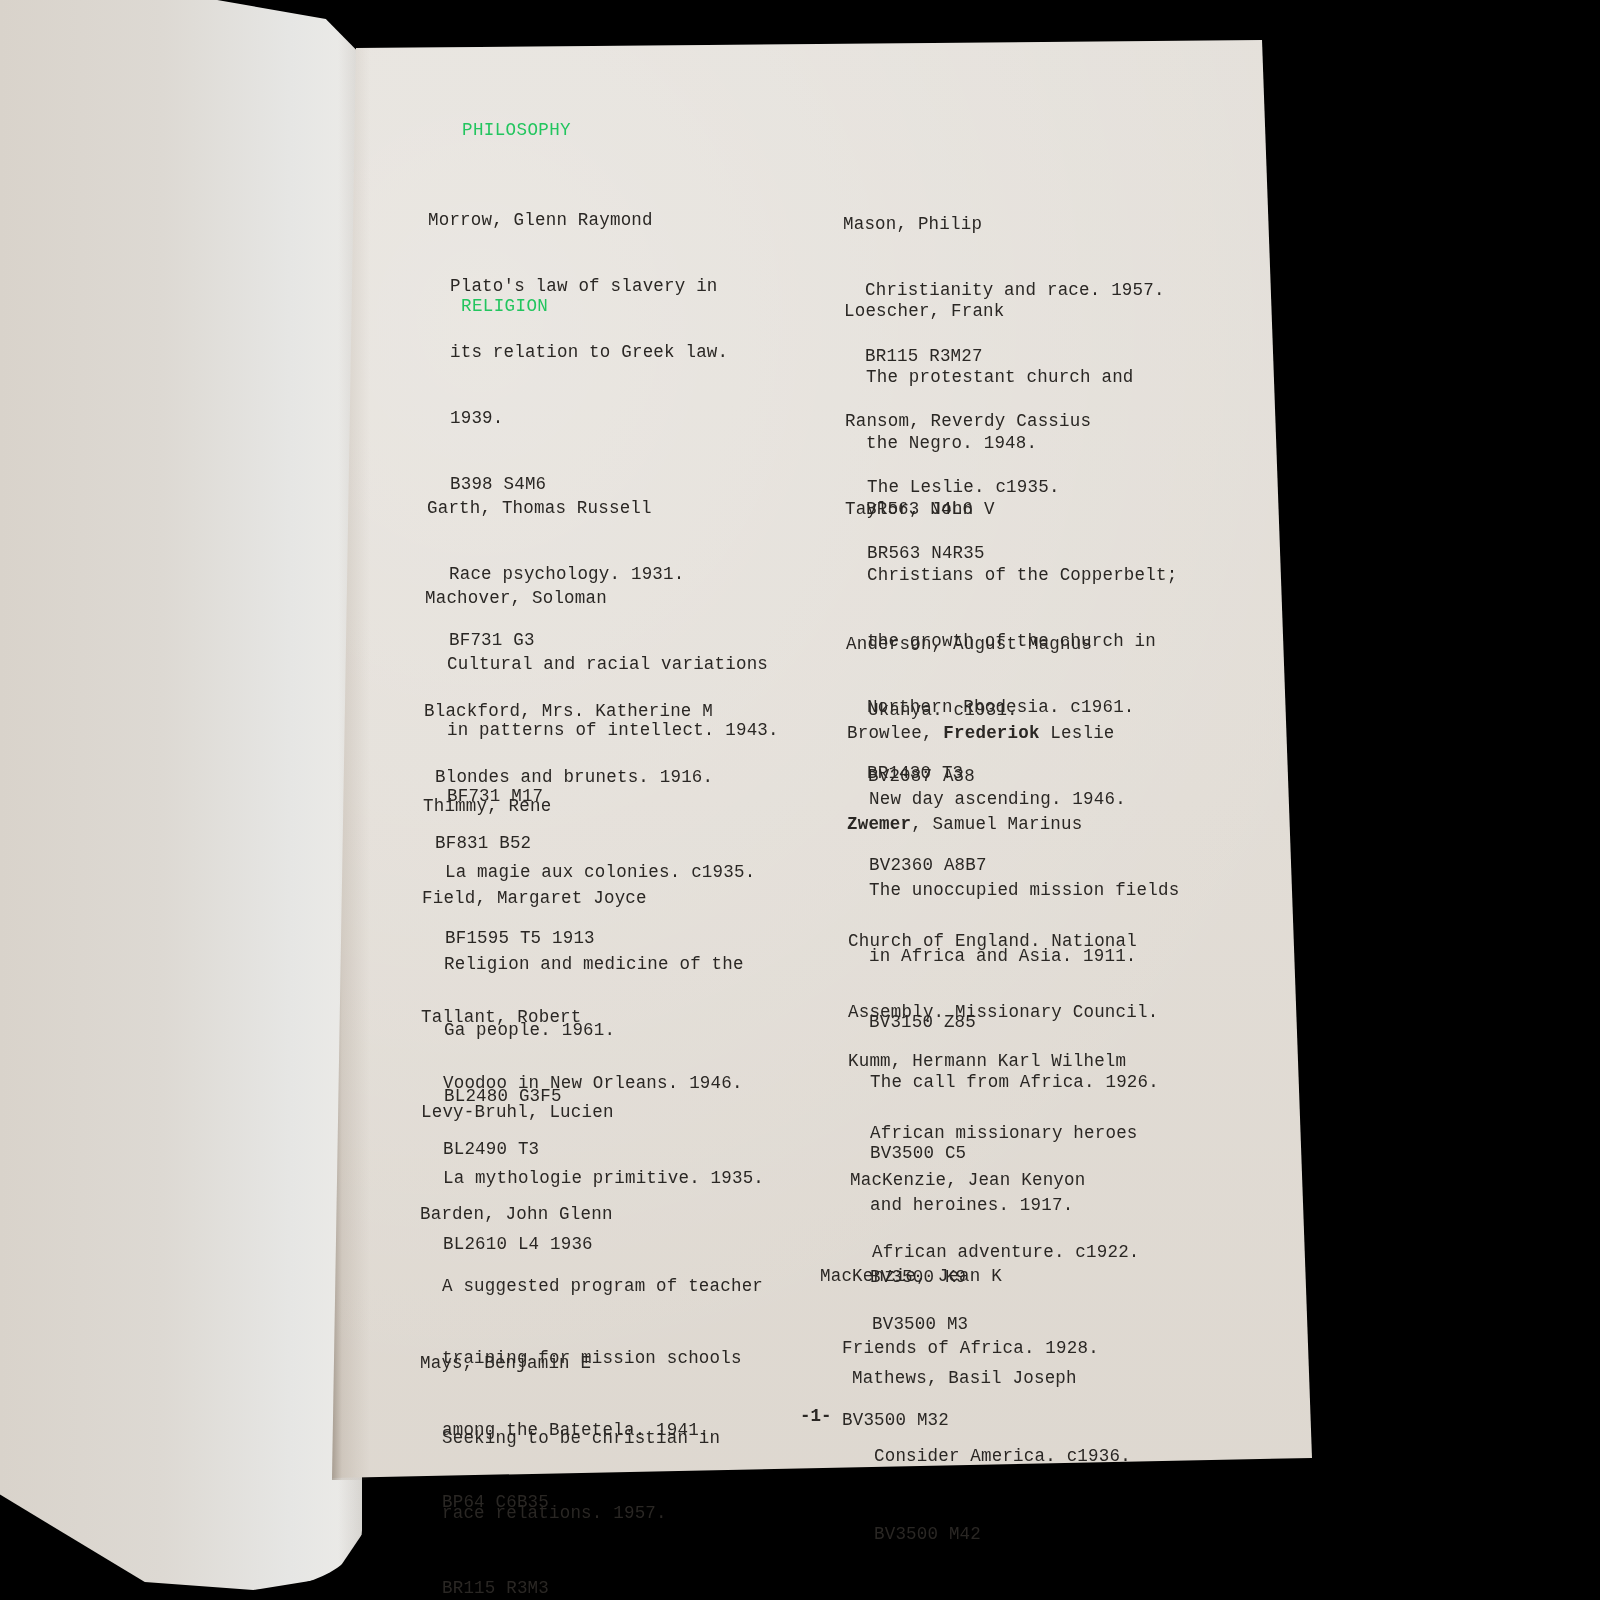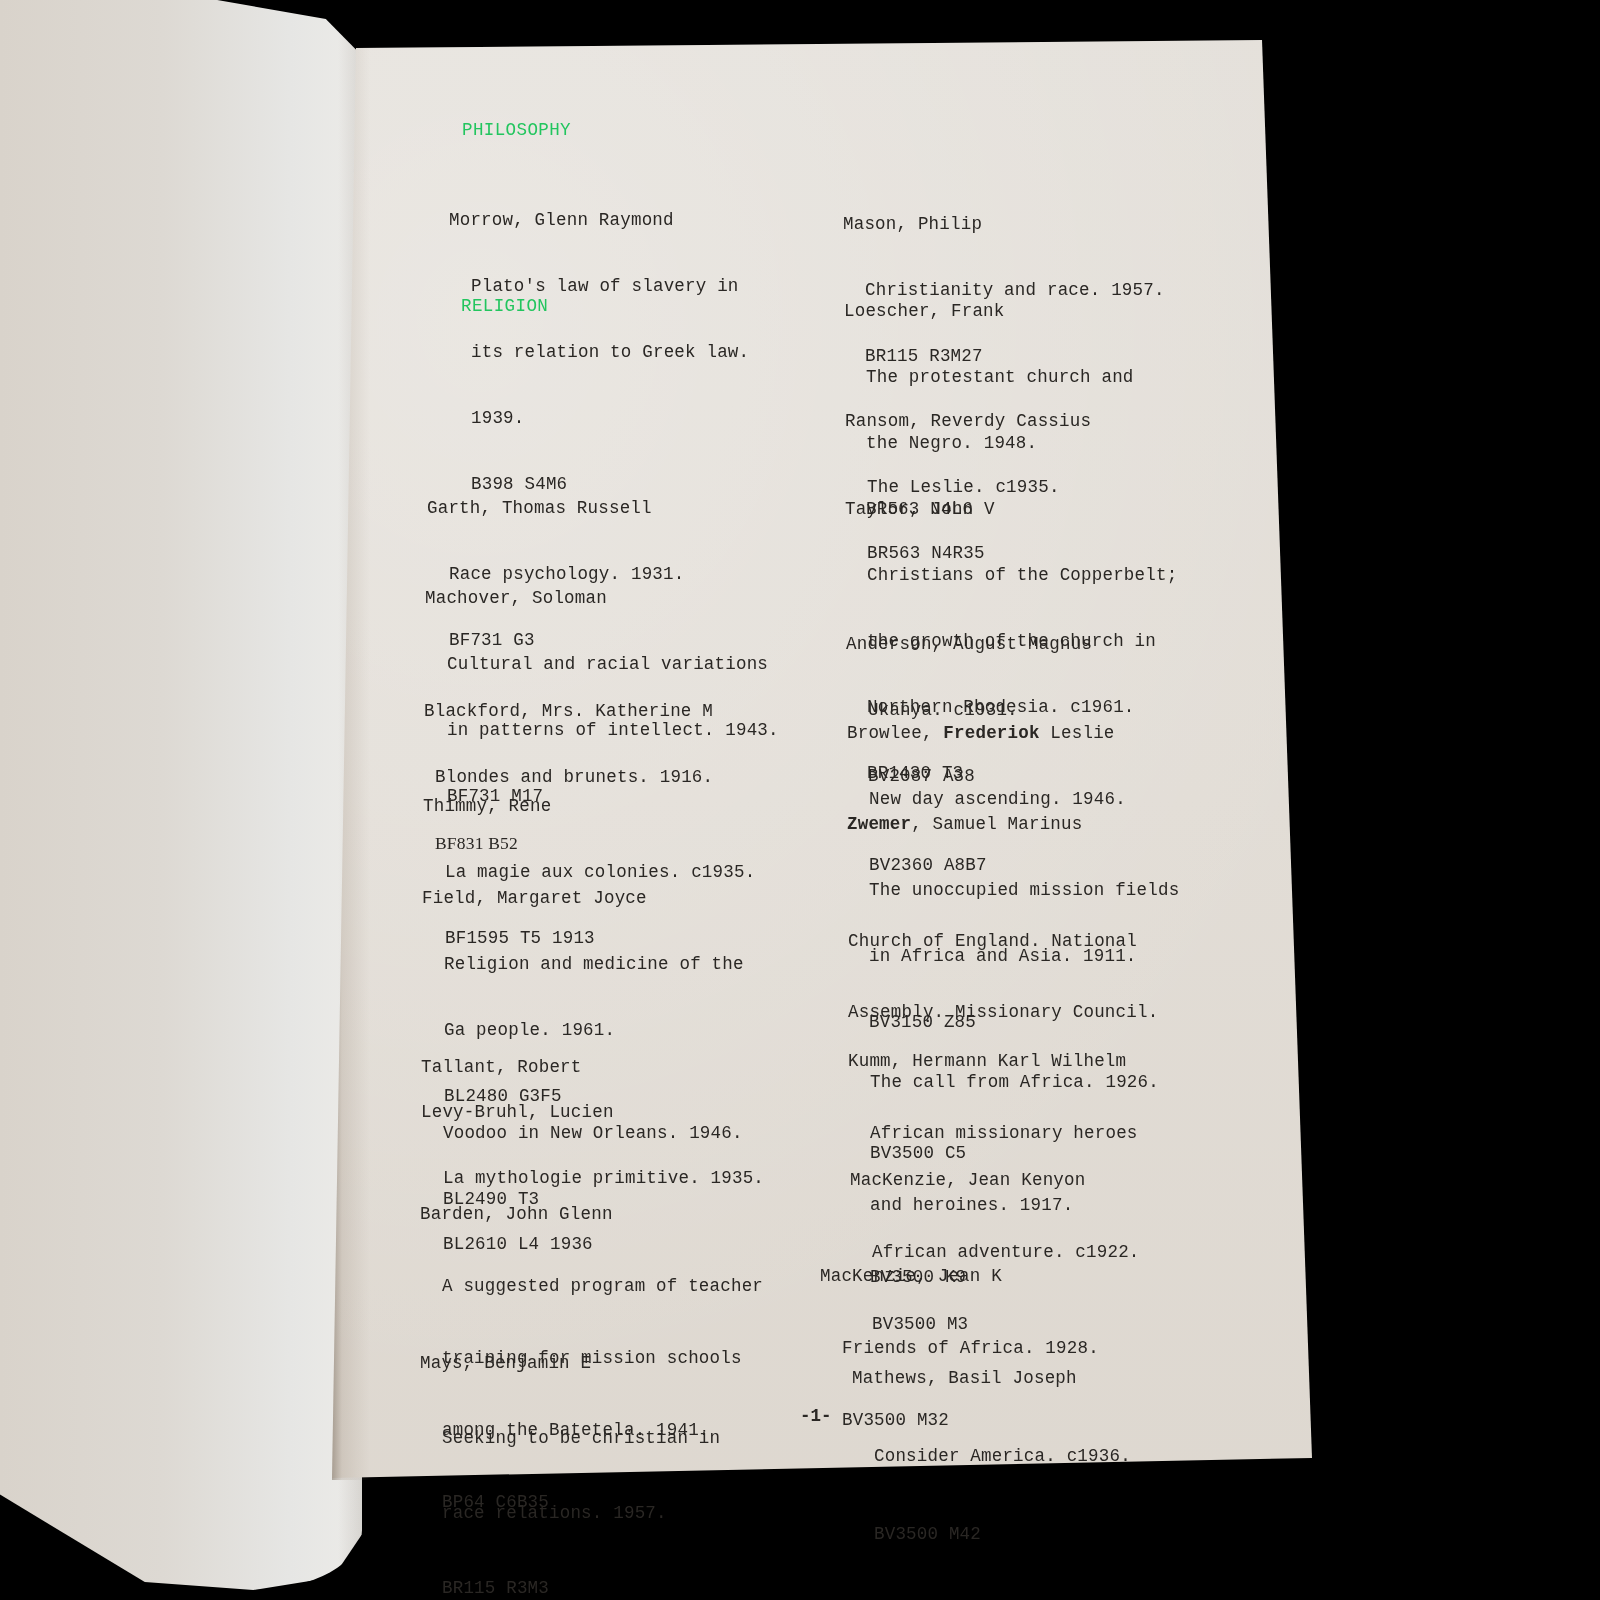--- a/index.html
+++ b/index.html
@@ -77,21 +77,21 @@
 </head>
 <body>
 
 <div class="scene">
   <div class="left-page"></div>
   <div class="right-page"></div>
   <div class="gutter-shadow"></div>
 
   <div class="section-heading" style="left:462px; top:120px;">PHILOSOPHY</div>
 
-  <div class="typed entry" style="left:449px; top:165px;">
+  <div class="typed entry" style="left:428px; top:165px;">
     <span class="author">Morrow, Glenn Raymond</span>
     <span class="line">Plato's law of slavery in</span>
     <span class="line">its relation to Greek law.</span>
     <span class="line">1939.</span>
     <span class="callno">B398 S4M6</span>
   </div>
 
   <div class="section-heading" style="left:461px; top:296px;">RELIGION</div>
 
 
@@ -104,37 +104,37 @@
   <div class="typed entry" style="left:425px; top:543px;">
     <span class="author">Machover, Soloman</span>
     <span class="line">Cultural and racial variations</span>
     <span class="line">in patterns of intellect. 1943.</span>
     <span class="callno">BF731 M17</span>
   </div>
 
   <div class="typed entry" style="left:424px; top:656px;">
     <span class="author">Blackford, Mrs. Katherine M</span>
     <span class="line" style="padding-left:11px;">Blondes and brunets. 1916.</span>
-    <span class="callno" style="padding-left:11px;font-family:Liberation Serif, serif;">BF831 B52</span>
+    <span class="callno" style="padding-left:11px;">BF831 B52</span>
   </div>
 
   <div class="typed entry" style="left:423px; top:751px;">
     <span class="author">Thimmy, Rene</span>
     <span class="line">La magie aux colonies. c1935.</span>
     <span class="callno">BF1595 T5 1913</span>
   </div>
 
   <div class="typed entry" style="left:422px; top:843px;">
     <span class="author">Field, Margaret Joyce</span>
     <span class="line">Religion and medicine of the</span>
     <span class="line">Ga people. 1961.</span>
     <span class="callno">BL2480 G3F5</span>
   </div>
 
-  <div class="typed entry" style="left:421px; top:1012px;">
+  <div class="typed entry" style="left:421px; top:962px;">
     <span class="author">Tallant, Robert</span>
     <span class="line">Voodoo in New Orleans. 1946.</span>
     <span class="callno">BL2490 T3</span>
   </div>
 
   <div class="typed entry" style="left:421px; top:1057px;">
     <span class="author">Levy-Bruhl, Lucien</span>
     <span class="line">La mythologie primitive. 1935.</span>
     <span class="callno">BL2610 L4 1936</span>
   </div>

